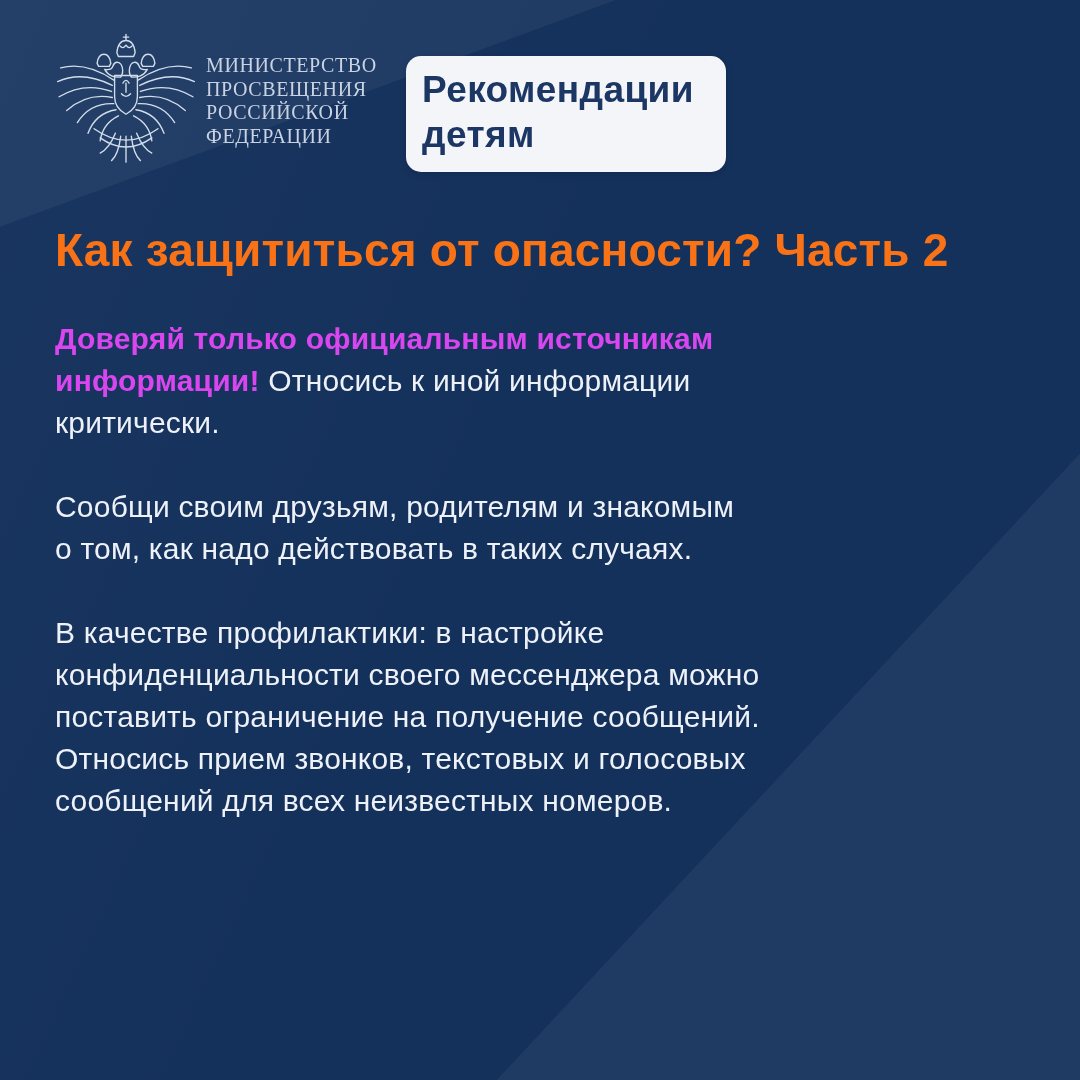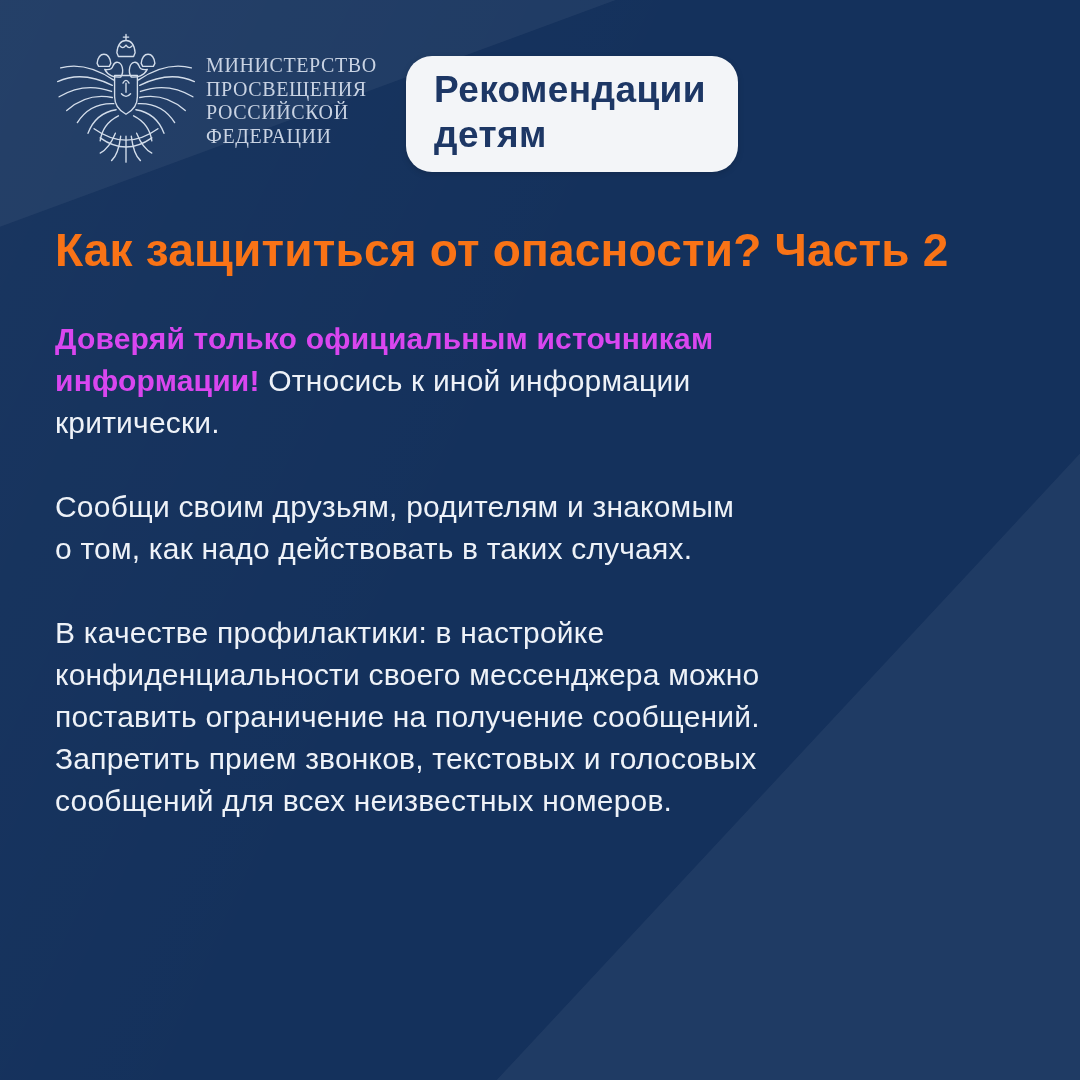--- a/index.html
+++ b/index.html
@@ -20,22 +20,22 @@
 
   .ministry{
     position:absolute;left:206px;top:54px;
     font-family:"Liberation Serif","DejaVu Serif",serif;
     font-size:20px;line-height:23.5px;letter-spacing:.6px;
     color:#c9d3e3;white-space:pre-line;
   }
 
   .badge{
     position:absolute;left:406px;top:56px;
-    background:#f3f5f8;border-radius:26px;
-    padding:11px 32px 15px 28px;
+    background:#f3f5f8;border-radius:15px;
+    padding:11px 32px 15px 16px;
     box-shadow:0 2px 6px rgba(0,0,0,0.15);
   }
   .badge span{
     font-weight:700;font-size:37px;line-height:45px;
     color:#1d3765;letter-spacing:.4px;white-space:pre-line;display:block;
   }
 
   .title{
     position:absolute;left:55px;top:224px;width:990px;margin:0;
     font-weight:700;font-size:46px;line-height:52px;
@@ -105,17 +105,17 @@
 
   <main class="body">
     <p><strong>Доверяй только официальным источникам
 информации!</strong><span> Относись к иной информации
 критически.</span></p>
     <p>Сообщи своим друзьям, родителям и знакомым
 о том, как надо действовать в таких случаях.</p>
     <p>В качестве профилактики: в настройке
 конфиденциальности своего мессенджера можно
 поставить ограничение на получение сообщений.
-Запретить прием звонков, текстовых и голосовых
+Относись прием звонков, текстовых и голосовых
 сообщений для всех неизвестных номеров.</p>
   </main>
 
 </div>
 
 </body></html>

